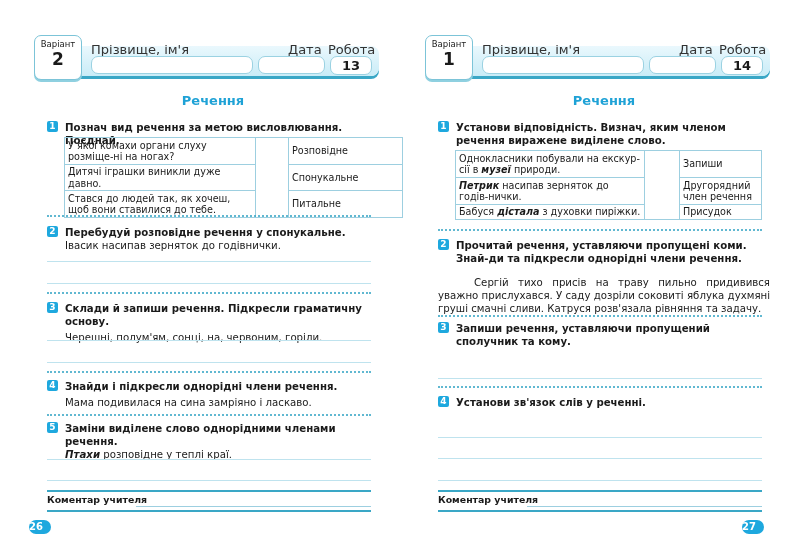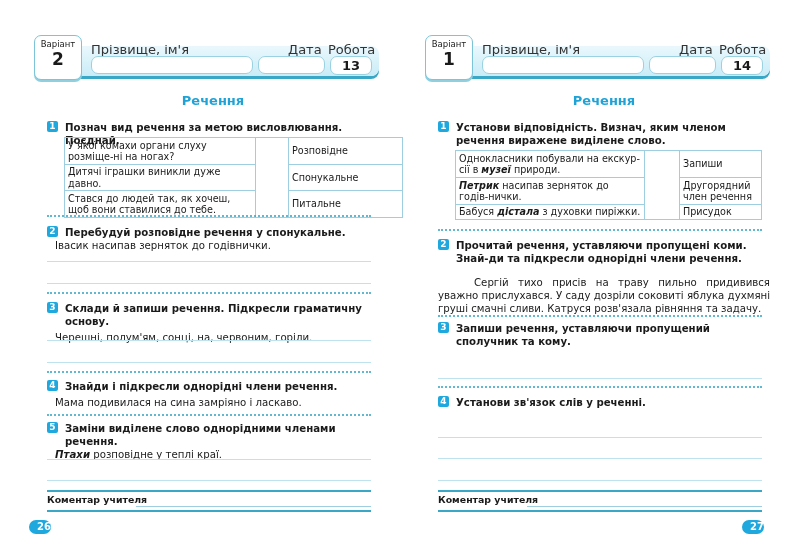--- a/index.html
+++ b/index.html
@@ -22,34 +22,34 @@
   .work-num { position:absolute; top:14px; left:283px; width:40px; height:17px; background:#fff;
               border:1px solid #9bd2e2; border-radius:7px; font-size:13px; font-weight:bold; text-align:center; line-height:17px; }
 
   .title { position:absolute; top:93px; left:0; width:332px; text-align:center; font-weight:bold;
            font-size:13px; color:#1fa2d6; }
 
   .task { position:absolute; left:0; width:332px; font-size:10.2px; line-height:13px; }
   .badge { position:absolute; left:0; top:0; width:11px; height:11px; background:#1ea8de; color:#fff;
            font-size:9px; font-weight:bold; text-align:center; line-height:11px; border-radius:2px; }
   .q { margin-left:18px; font-weight:bold; display:block; }
-  .s { margin-left:8px; display:block; }
+  .s { margin-left:18px; display:block; }
   .s em, .cell em { font-weight:bold; font-style:italic; }
   .just { text-align:justify; margin-left:0; }
 
   .rule { position:absolute; left:0; width:324px; height:1px; background:#bfe3ee; }
   .rule.strong { height:2px; background:#3aa7c6; }
   .dots { position:absolute; left:0; width:324px; height:0; border-top:2px dotted #3aa7c6; opacity:0.8; }
 
   table.match { position:absolute; border-collapse:collapse; font-size:9.6px; line-height:11.5px; }
   table.match td { border:1px solid #9dcfe0; padding:1px 3px; vertical-align:middle; }
   .comment { position:absolute; left:0; font-size:9.4px; font-weight:bold; }
   .comment-line { position:absolute; height:1px; background:#9dcfe0; }
   .pagenum { position:absolute; top:520px; width:22px; height:14px; background:#1ea8de; color:#fff;
-             border-radius:7px; font-size:10px; font-weight:bold; text-align:right; line-height:14px; }
+             border-radius:7px; font-size:10px; font-weight:bold; text-align:left; line-height:14px; }
 </style>
 </head>
 <body>
 
 <div class="page left">
   <div class="hdr">
     <div class="hdr-bar"></div>
     <div class="variant-box">
       <span class="variant-label">Варіант</span>
       <span class="variant-num">2</span>

